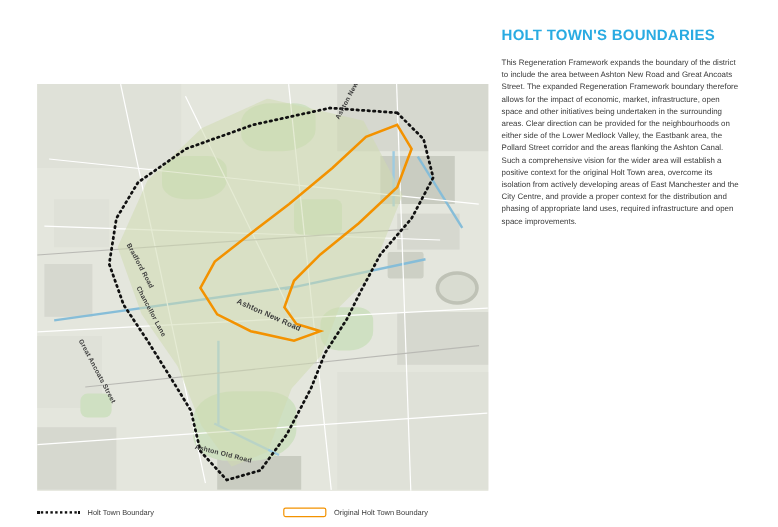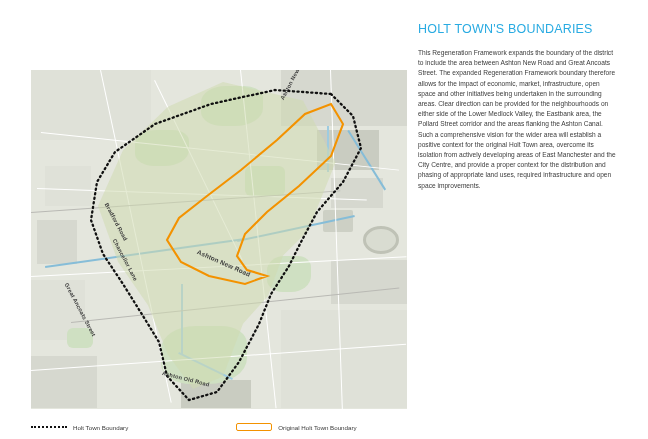--- a/index.html
+++ b/index.html
@@ -130,21 +130,21 @@
   #chapter-number {
     font-size: 31px;
     line-height: 30px;
     font-weight: bold;
     color: #29abe2;
     letter-spacing: -0.5px;
   }
   #chapter-title {
     margin-top: 4px;
     font-size: 12.5px;
-    font-weight: normal;
+    font-weight: bold;
     color: #29abe2;
     letter-spacing: 0.2px;
   }
   #body-copy {
     margin-top: 12px;
     font-size: 6.6px;
     line-height: 10.2px;
     color: #3b3b3b;
     text-align: left;
   }

